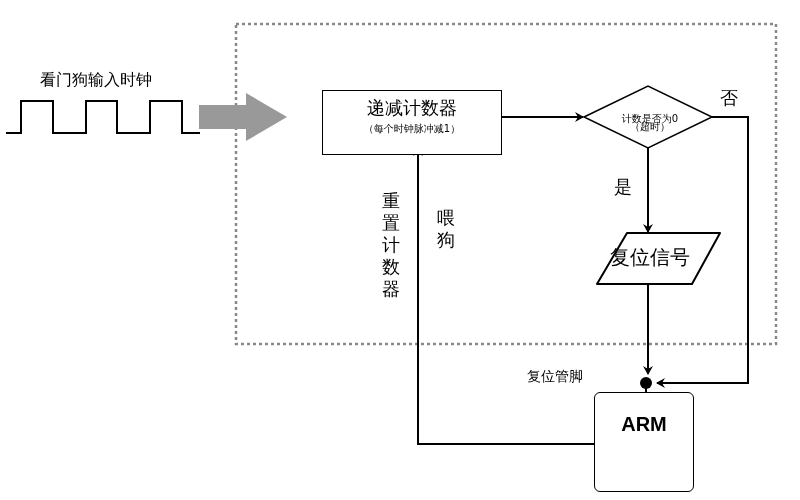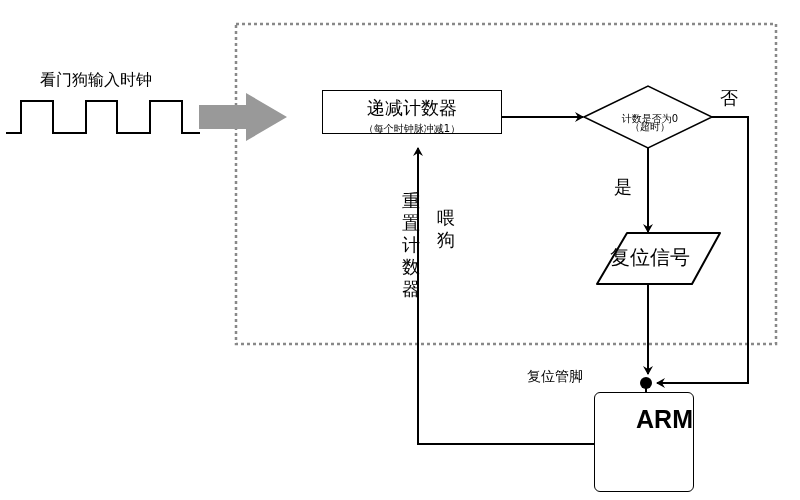--- a/index.html
+++ b/index.html
@@ -1,36 +1,36 @@
 <!DOCTYPE html>
 <html><head>
 <meta charset="utf-8">
 <style>
   html, body { margin: 0; padding: 0; background: #ffffff; }
   body { width: 800px; height: 500px; position: relative; overflow: hidden;
          font-family: "DejaVu Sans", "Liberation Sans", sans-serif; color: #000; }
   svg { position: absolute; left: 0; top: 0; }
   .lbl { position: absolute; white-space: nowrap; color: #000; }
   .clock-title { left: 40px; top: 70px; font-size: 16px; }
-  .counter-box { position: absolute; left: 322px; top: 90px; width: 180px; height: 44px;
+  .counter-box { position: absolute; left: 322px; top: 90px; width: 180px; height: 65px;
                  border: 1.5px solid #000; background: #fff; box-sizing: border-box; text-align: center; }
   .counter-title { font-size: 18px; margin-top: 5px; display: block; }
   .counter-sub { font-size: 10px; display: block; margin-top: 2px; }
   .dec-line1 { left: 600px; top: 112px; font-size: 10px; width: 100px; text-align: center; }
   .dec-line2 { left: 600px; top: 120px; font-size: 10px; width: 100px; text-align: center; }
   .no-label { left: 720px; top: 86px; font-size: 18px; }
   .yes-label { left: 614px; top: 175px; font-size: 18px; }
   .reset-signal { left: 590px; top: 244px; font-size: 20px; width: 120px; text-align: center; }
   .vert { position: absolute; font-size: 18px; line-height: 22px; width: 22px; text-align: center; }
-  .reset-counter { left: 380px; top: 190px; margin-left: 20px; }
+  .reset-counter { left: 380px; top: 190px; }
   .feed-dog { left: 435px; top: 207px; }
   .reset-pin { left: 527px; top: 368px; font-size: 14px; }
   .arm-box { position: absolute; left: 594px; top: 392px; width: 100px; height: 100px;
              border: 1.5px solid #000; border-radius: 6px; background: #fff; box-sizing: border-box; text-align: center; }
-  .arm-line1 { display: block; font-family: "Liberation Sans", sans-serif; font-weight: bold; font-size: 25px; margin-top: 12px; text-align: right; }
+  .arm-line1 { display: block; font-family: "Liberation Sans", sans-serif; font-weight: bold; font-size: 20px; margin-top: 20px; }
   .arm-line2 { display: block; font-size: 22px; margin-top: 2px; }
 </style>
 </head>
 <body>
 
 <svg width="800" height="500" viewBox="0 0 800 500">
   <defs>
     <marker id="arrowhead" markerWidth="10" markerHeight="10" refX="8" refY="5" orient="auto" markerUnits="userSpaceOnUse">
       <path d="M0,0 L9,5 L0,10 L3,5 Z" fill="#000"></path>
     </marker>

